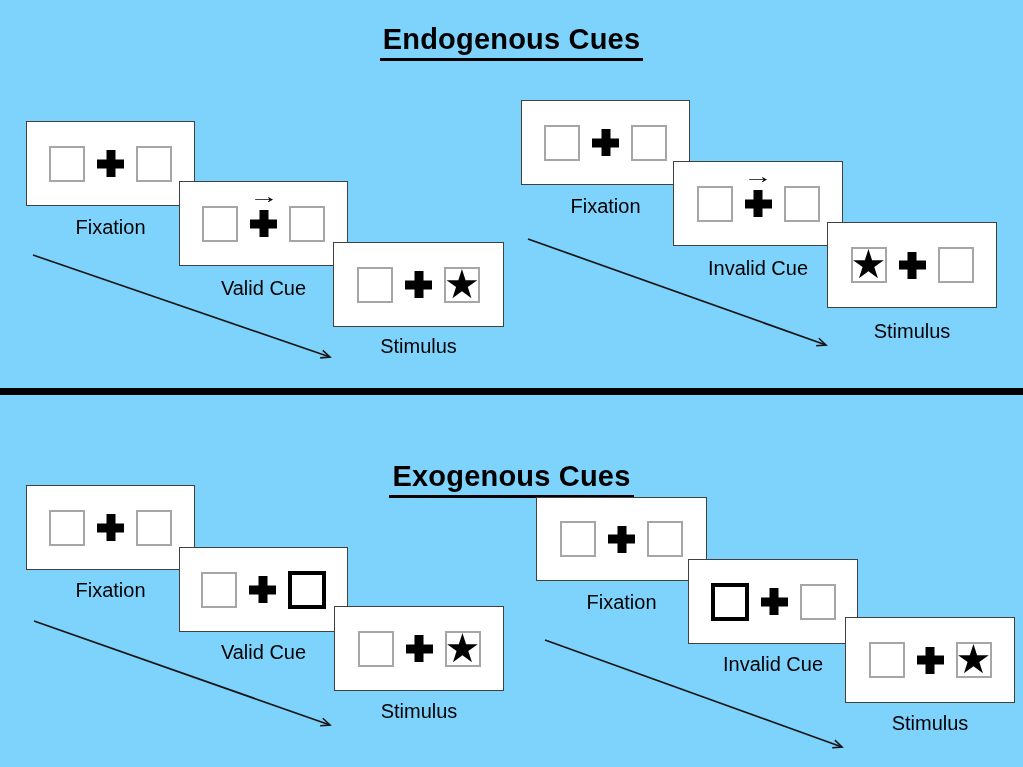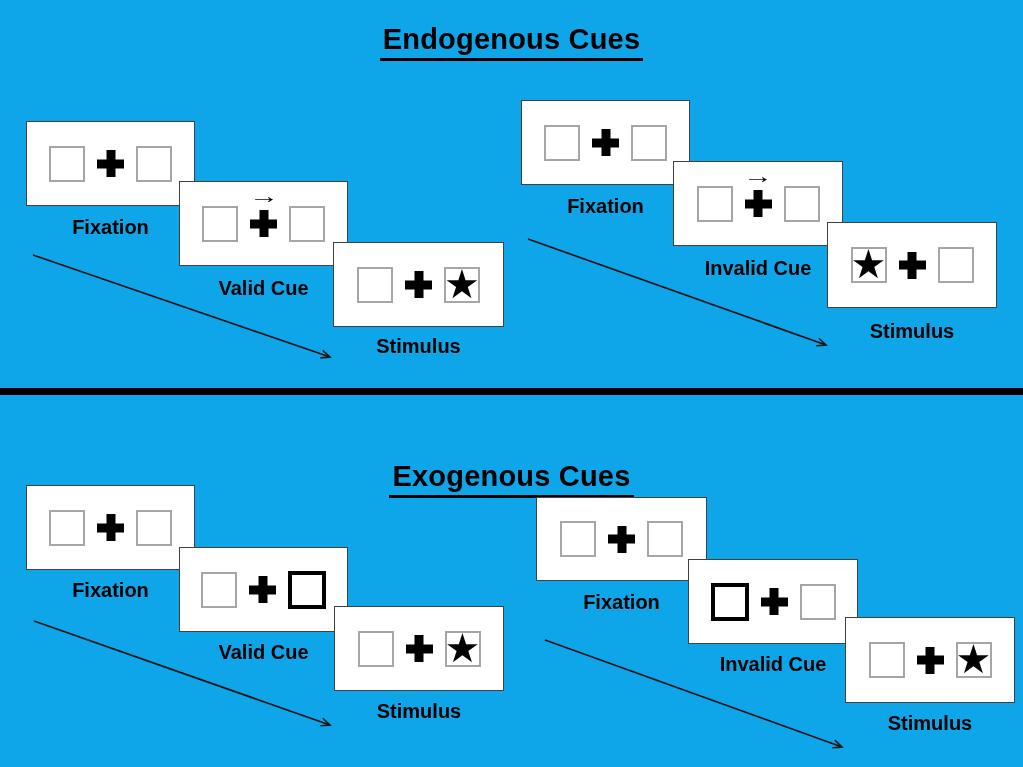--- a/index.html
+++ b/index.html
@@ -1,17 +1,17 @@
 <!DOCTYPE html>
 <html><head>
 <meta charset="utf-8">
 <style>
   html,body{margin:0;padding:0;background:#fff;}
   #canvas{
-    position:relative;width:1023px;height:767px;background:#0ea5e9;
+    position:relative;width:1023px;height:767px;background:#7dd3fc;
     font-family:"Liberation Sans",sans-serif;color:#000;overflow:hidden;
   }
   .sec-title{position:absolute;left:0;width:100%;text-align:center;}
   .title-text{
     display:inline-block;font-size:29px;font-weight:bold;line-height:34px;
     border-bottom:3px solid #000;padding:0 3px 2px 3px;letter-spacing:0.2px;
   }
   .divider{position:absolute;left:0;width:1023px;height:7px;background:#000;}
   .panel{
     position:absolute;background:#fff;border:1.5px solid #404040;
@@ -35,21 +35,21 @@
     content:"";position:absolute;top:0;left:50%;transform:translateX(-50%);
     height:100%;width:9px;background:#000;
   }
   .cue-arrow{
     position:absolute;top:-24px;left:50%;
     transform:translateX(-50%) scaleX(1.5);
     font-size:20px;line-height:20px;font-weight:normal;color:#000;
     display:inline-block;white-space:nowrap;
   }
   .plabel{
-    position:absolute;text-align:center;font-weight:bold;font-size:20px;
+    position:absolute;text-align:center;font-weight:normal;font-size:20px;
     line-height:24px;color:#000;
   }
   .tl-arrow{position:absolute;overflow:visible;}
 </style>
 </head>
 <body>
 
 <div id="canvas">
 
   <div class="sec-title" style="top:22px;">

